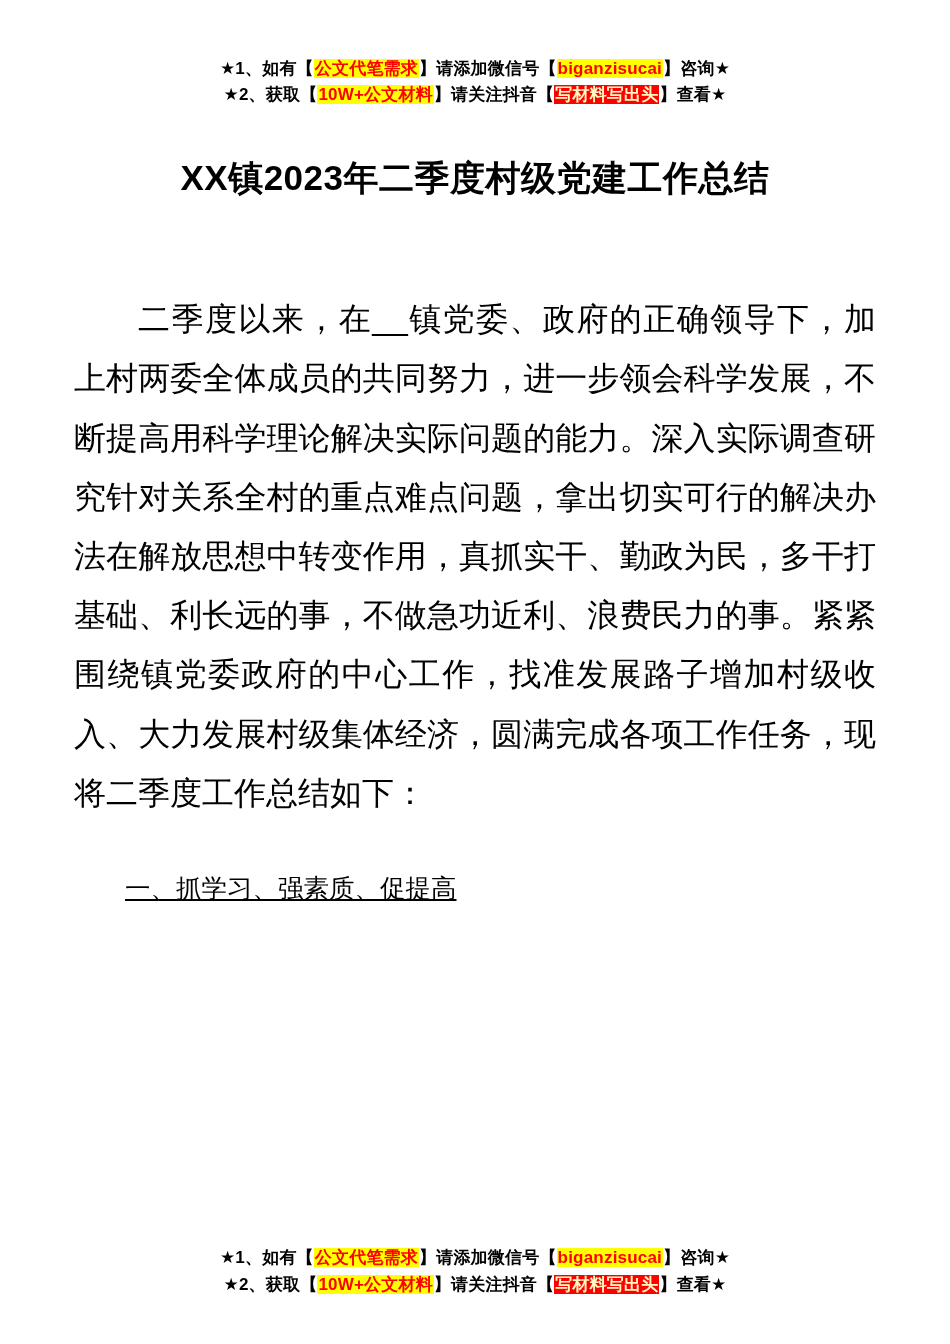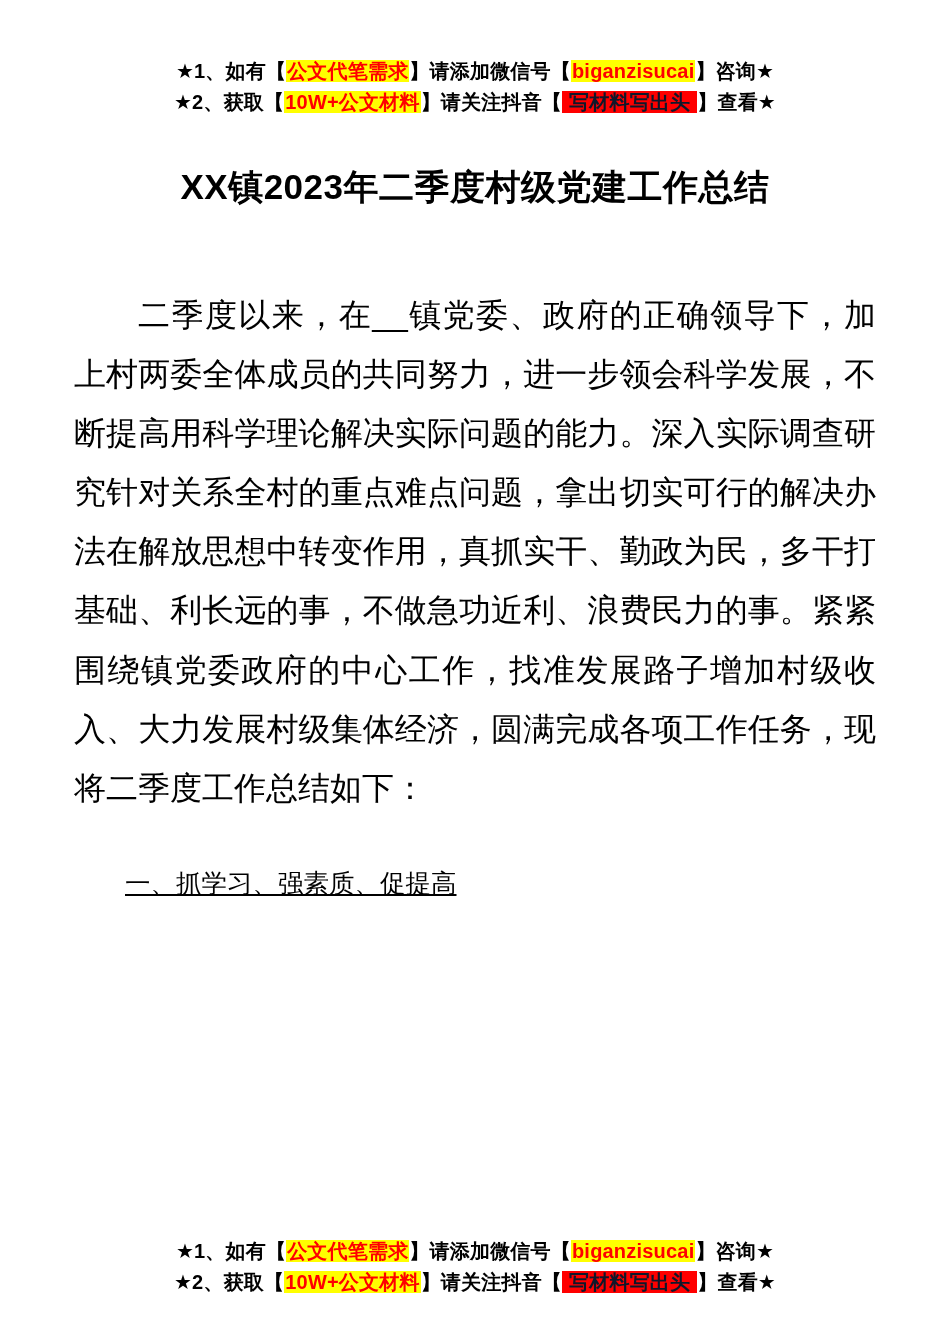--- a/index.html
+++ b/index.html
@@ -24,45 +24,45 @@
     display: flex;
     flex-direction: column;
   }
 
   
   .promo {
     text-align: center;
     line-height: 1.55;
   }
   .promo-line {
-    font-size: 20px;
+    font-size: 17px;
     font-weight: bold;
     letter-spacing: 0.2px;
     white-space: nowrap;
   }
   .promo-line .plain { color: #000; }
   .hl-yellow {
     background: #ffff00;
     color: #ff0000;
     padding: 0 1px;
   }
   .hl-red {
     background: #ff0000;
-    color: #0f172a;
-    padding: 0 7px;
+    color: #fef9c3;
+    padding: 0 1px;
   }
 
   
   .doc-title {
     text-align: center;
     font-size: 35px;
     font-weight: bold;
     letter-spacing: 0.5px;
     margin-top: 46px;
-    margin-bottom: 2px;
+    margin-bottom: 16px;
     line-height: 1.3;
   }
 
   
   .content {
     margin-top: 74px;
     flex: 1 1 auto;
   }
   .para {
     font-size: 32px;

